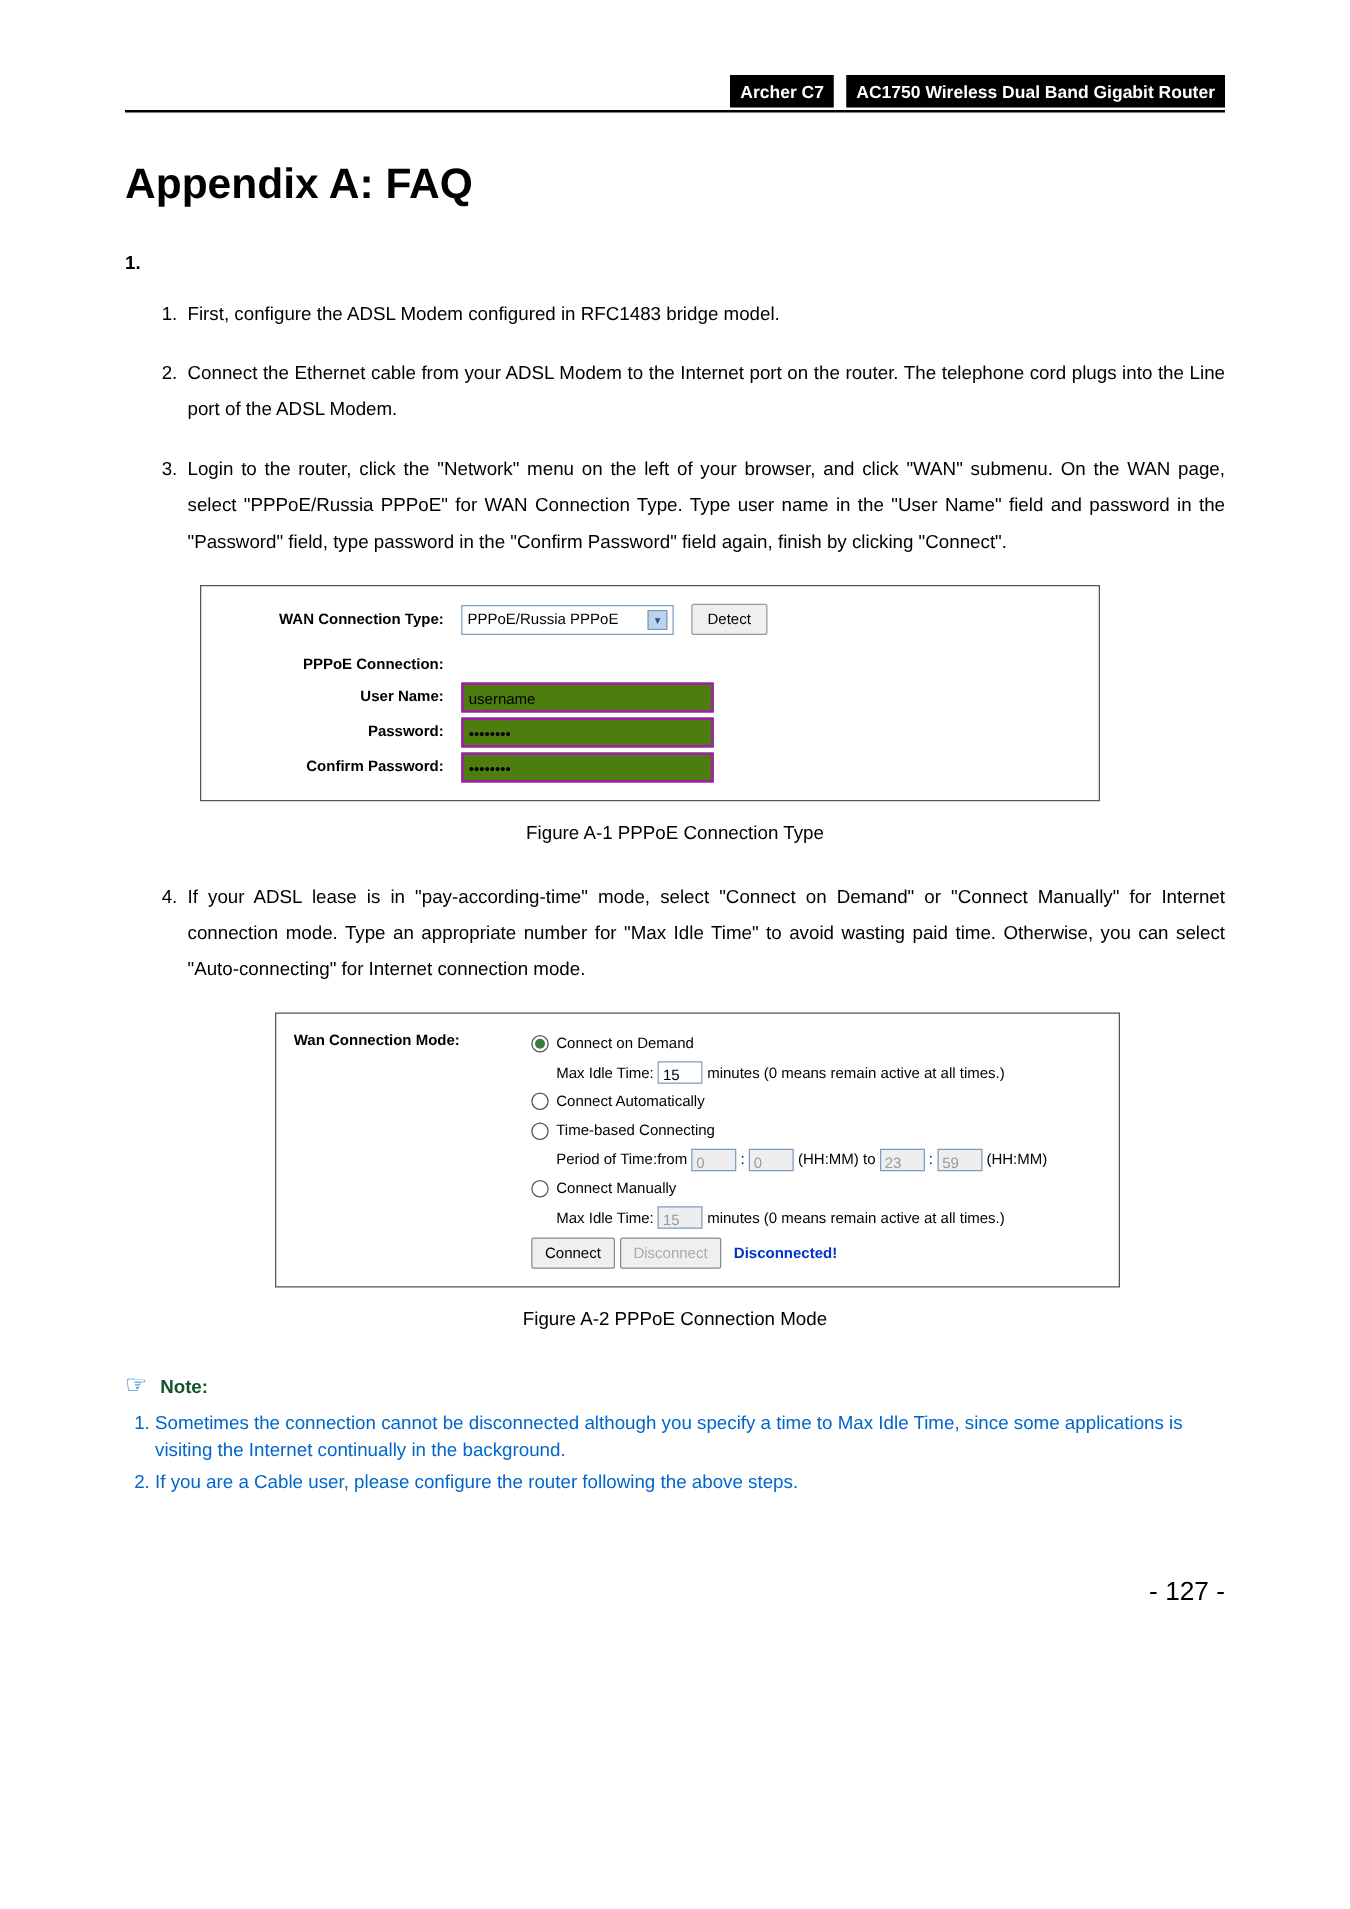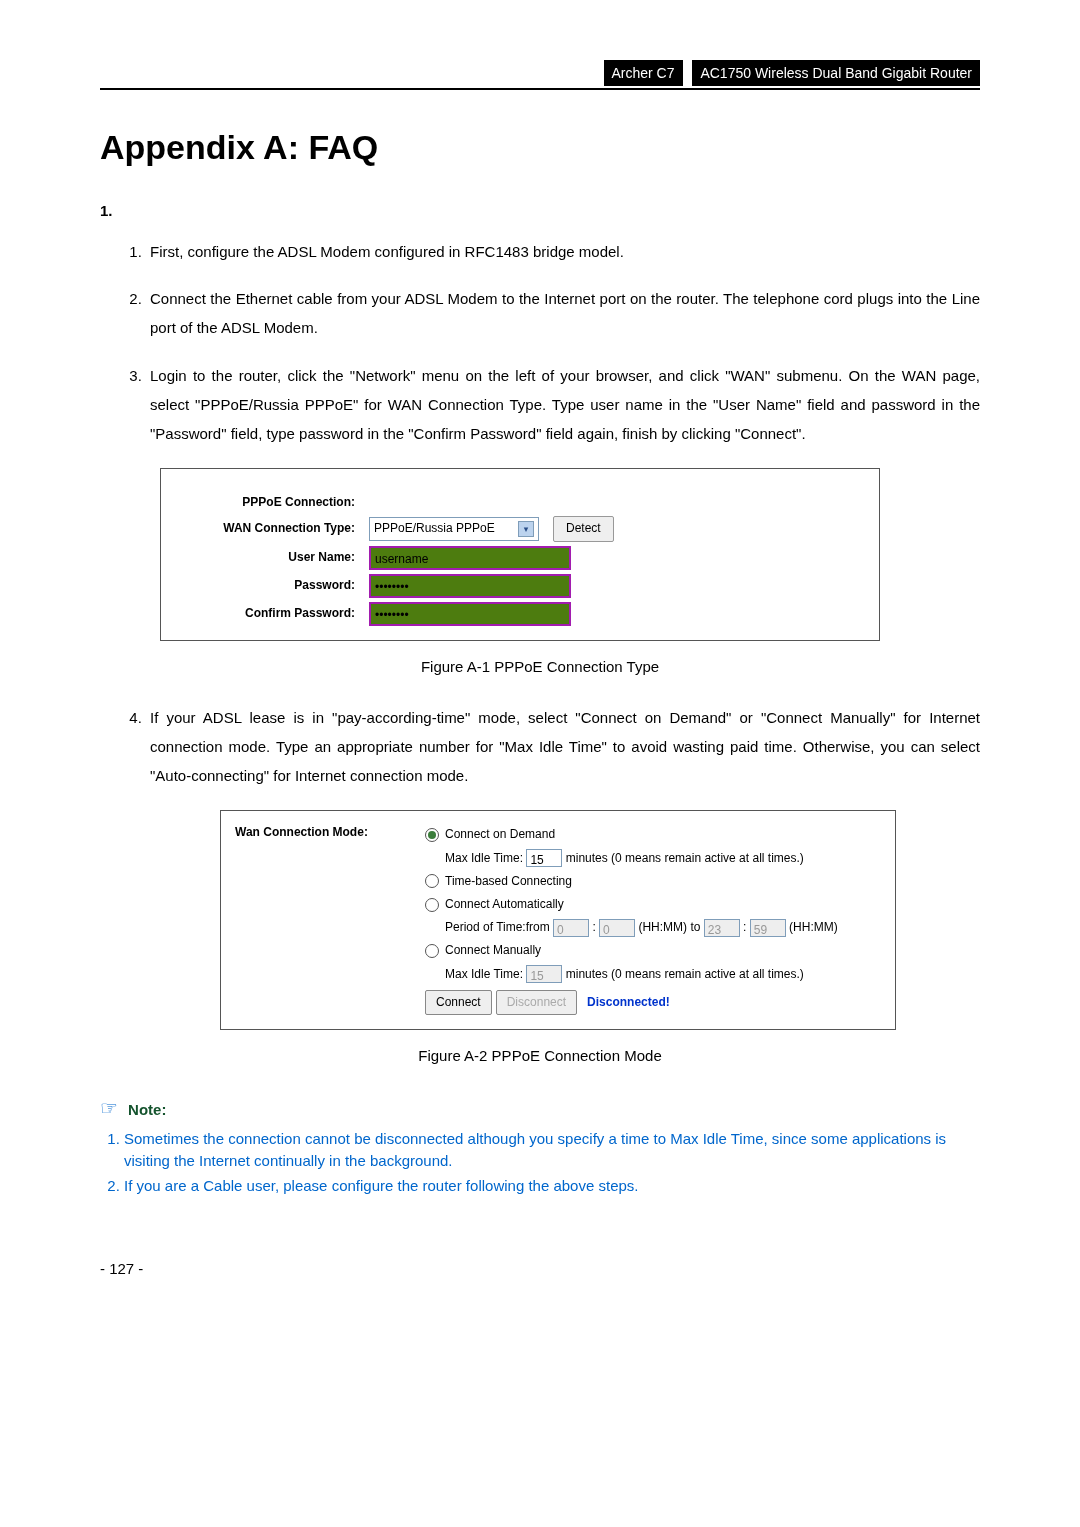--- a/index.html
+++ b/index.html
@@ -19,21 +19,21 @@
   }
   .header-bar {
     border-bottom: 2px solid #000;
     padding-bottom: 2px;
     margin-bottom: 30px;
     text-align: right;
   }
   .header-inner {
     display: inline-block;
     font-size: 14px;
-    font-weight: normal;
+    font-weight: bold;
   }
   .model-box {
     background: #000;
     color: #fff;
     padding: 2px 8px;
     display: inline-block;
     margin-right: 6px;
   }
   .model-box2 {
     background: #000;
@@ -205,22 +205,22 @@
     color: #0066cc;
     padding-left: 24px;
     margin: 4px 0 20px 0;
     font-size: 15px;
   }
   ol.note-list > li {
     margin-bottom: 2px;
     line-height: 1.5;
   }
   .page-num {
-    text-align: left;
-    font-size: 15px;
+    text-align: right;
+    font-size: 21px;
     margin-top: 60px;
   }
 </style>
 </head>
 <body>
 
 <div class="page">
 
   <div class="header-bar">
     <span class="header-inner">
@@ -235,31 +235,31 @@
     <div style="width:34px; font-weight:bold;">1.</div>
   </div>
 
   <ol class="sub-list">
     <li>First, configure the ADSL Modem configured in RFC1483 bridge model.</li>
     <li>Connect the Ethernet cable from your ADSL Modem to the Internet port on the router. The telephone cord plugs into the Line port of the ADSL Modem.</li>
     <li>Login to the router, click the "Network" menu on the left of your browser, and click "WAN" submenu. On the WAN page, select "PPPoE/Russia PPPoE" for WAN Connection Type. Type user name in the "User Name" field and password in the "Password" field, type password in the "Confirm Password" field again, finish by clicking "Connect".</li>
   </ol>
 
   <div class="fig-box">
-    <div class="form-row" style="margin-top:14px;">
-      <div class="form-label">PPPoE Connection:</div>
-    </div>
     <div class="form-row">
       <div class="form-label">WAN Connection Type:</div>
       <div class="select-box">
         <span>PPPoE/Russia PPPoE</span>
         <span class="dropdown-arrow">▾</span>
       </div>
       <div class="detect-btn">Detect</div>
     </div>
+    <div class="form-row" style="margin-top:14px;">
+      <div class="form-label">PPPoE Connection:</div>
+    </div>
     <div class="form-row">
       <div class="form-label">User Name:</div>
       <div class="text-input">username</div>
     </div>
     <div class="form-row">
       <div class="form-label">Password:</div>
       <div class="text-input">••••••••</div>
     </div>
     <div class="form-row">
       <div class="form-label">Confirm Password:</div>
@@ -283,25 +283,25 @@
         </div>
         <div class="mode-row" style="padding-left:20px;">
           <span>Max Idle Time:</span>
           &nbsp;
           <span class="small-input enabled">15</span>
           &nbsp;
           <span>minutes (0 means remain active at all times.)</span>
         </div>
         <div class="mode-row">
           <span class="radio"></span>
-          <span>Time-based Connecting</span>
+          <span>Connect Automatically</span>
         </div>
         <div class="mode-row">
           <span class="radio"></span>
-          <span>Connect Automatically</span>
+          <span>Time-based Connecting</span>
         </div>
         <div class="mode-row" style="padding-left:20px;">
           <span>Period of Time:from</span>
           &nbsp;<span class="small-input disabled">0</span>
           &nbsp;:&nbsp;<span class="small-input disabled">0</span>
           &nbsp;<span>(HH:MM) to</span>
           &nbsp;<span class="small-input disabled">23</span>
           &nbsp;:&nbsp;<span class="small-input disabled">59</span>
           &nbsp;<span>(HH:MM)</span>
         </div>

